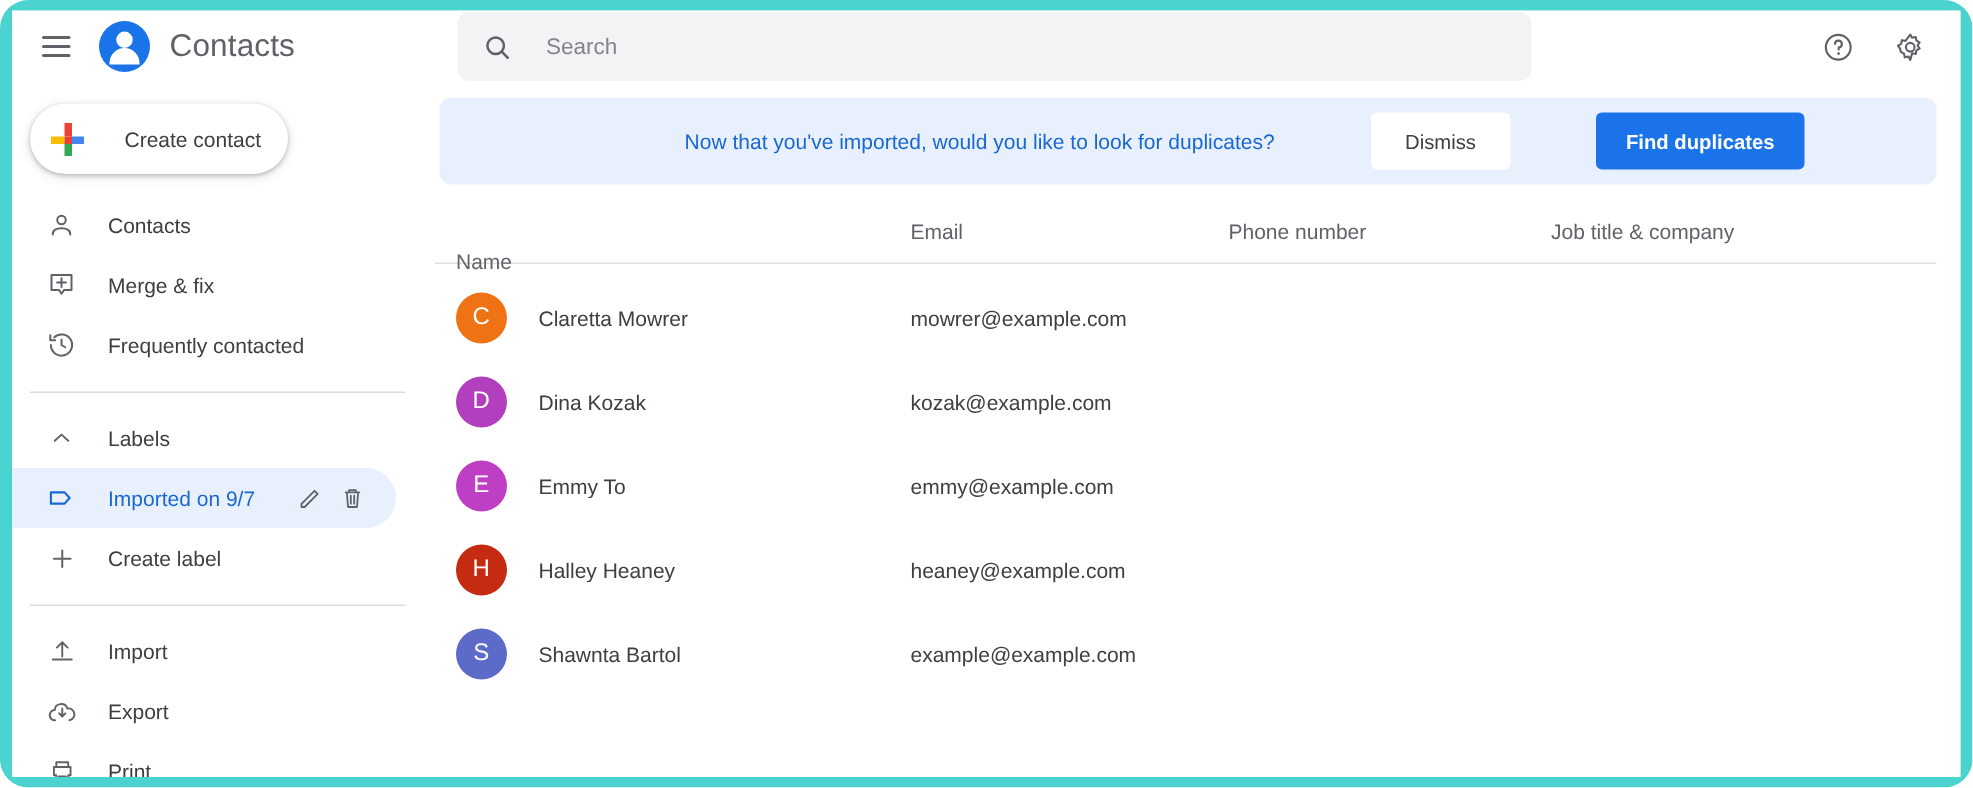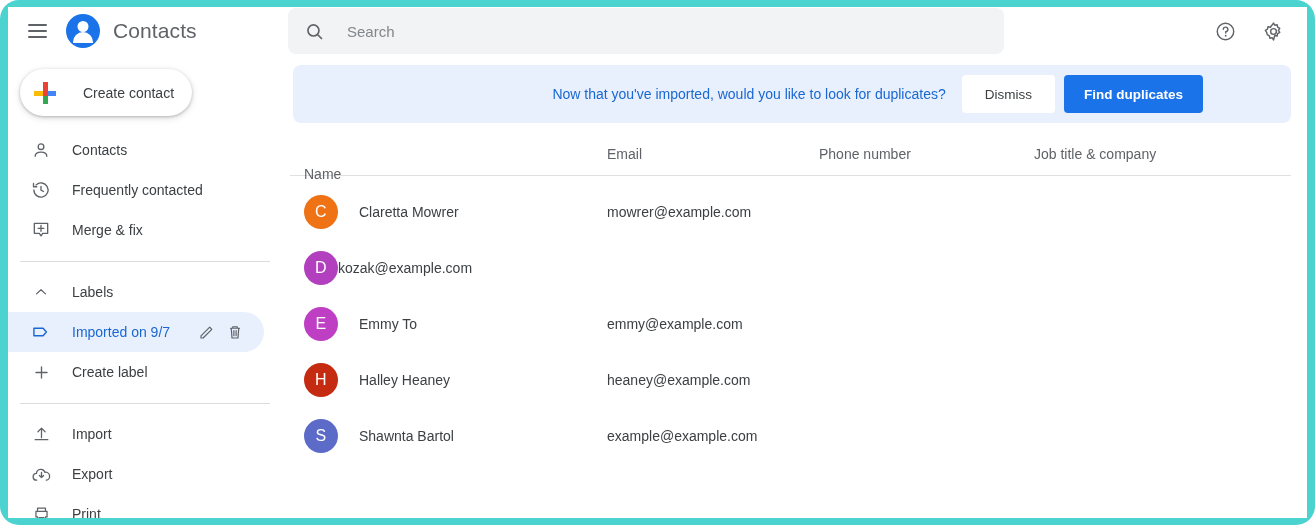--- a/index.html
+++ b/index.html
@@ -170,21 +170,21 @@
     min-width: 0;
   }
 
   .topbar {
     height: 48px;
     display: flex;
     align-items: center;
     padding: 0 0 0 0;
   }
   .searchbox {
-    margin-left: 8px;
+    margin-left: 25px;
     width: 716px;
     height: 46px;
     background: #f1f3f4;
     border-radius: 8px;
     display: flex;
     align-items: center;
     padding-left: 16px;
     cursor: text;
   }
   .search-ico { color: #5f6368; display: flex; }
@@ -215,20 +215,21 @@
 
   .banner {
     background: #e8f0fe;
     border-radius: 8px;
     height: 58px;
     margin: 10px 0 0 3px;
     display: flex;
     align-items: center;
     justify-content: flex-end;
     padding-right: 88px;
+    gap: 48px;
   }
   .banner-text {
     font-size: 14px;
     color: #1967d2;
     margin-right: 16px;
   }
   .btn-dismiss {
     background: #fff;
     color: #3c4043;
     font-size: 13.5px;
@@ -356,36 +357,36 @@
             <circle cx="12" cy="8" r="3.4"></circle>
             <path d="M5 19.5c0-3.3 3.1-5 7-5s7 1.7 7 5" stroke-linecap="round"></path>
           </svg>
         </span>
         <span class="txt">Contacts</span>
       </div>
 
       <div class="nav-item">
         <span class="ico">
           <svg width="20" height="20" viewBox="0 0 24 24" fill="none" stroke="currentColor" stroke-width="1.6">
+            <path d="M4 4h16v12H14l-2 3-2-3H4z" stroke-linejoin="round"></path>
+            <path d="M12 6.5v7M8.5 10h7" stroke-linecap="round"></path>
+          </svg>
+        </span>
+        <span class="txt">Merge &amp; fix</span>
+      </div>
+
+      <div class="nav-item">
+        <span class="ico">
+          <svg width="20" height="20" viewBox="0 0 24 24" fill="none" stroke="currentColor" stroke-width="1.6">
             <path d="M3.5 12a8.5 8.5 0 1 0 2.6-6.1" stroke-linecap="round"></path>
             <path d="M3 4.2v3.9h3.9" stroke-linecap="round" stroke-linejoin="round"></path>
             <path d="M12 7.6V12l3 1.8" stroke-linecap="round"></path>
           </svg>
         </span>
         <span class="txt">Frequently contacted</span>
-      </div>
-
-      <div class="nav-item">
-        <span class="ico">
-          <svg width="20" height="20" viewBox="0 0 24 24" fill="none" stroke="currentColor" stroke-width="1.6">
-            <path d="M4 4h16v12H14l-2 3-2-3H4z" stroke-linejoin="round"></path>
-            <path d="M12 6.5v7M8.5 10h7" stroke-linecap="round"></path>
-          </svg>
-        </span>
-        <span class="txt">Merge &amp; fix</span>
       </div>
     </div>
 
     <div class="divider"></div>
 
     <div>
       <div class="nav-item">
         <span class="ico">
           <svg width="18" height="18" viewBox="0 0 24 24" fill="none" stroke="currentColor" stroke-width="1.7">
             <path d="M6 14.5 12 9l6 5.5" stroke-linecap="round" stroke-linejoin="round"></path>
@@ -512,20 +513,21 @@
       <div class="rows" id="rows">
             <div class="contact-row">
               <div class="avatar" style="background: rgb(239, 114, 21);">C</div>
               <div class="cname">Claretta Mowrer</div>
               <div class="cemail">mowrer@example.com</div>
               <div class="cphone"></div>
               <div class="cjob"></div>
             </div>
             <div class="contact-row">
               <div class="avatar" style="background: rgb(178, 63, 190);">D</div>
+              <div class="cname">Dina Kozak</div>
               <div class="cemail">kozak@example.com</div>
               <div class="cphone"></div>
               <div class="cjob"></div>
             </div>
             <div class="contact-row">
               <div class="avatar" style="background: rgb(191, 63, 196);">E</div>
               <div class="cname">Emmy To</div>
               <div class="cemail">emmy@example.com</div>
               <div class="cphone"></div>
               <div class="cjob"></div>

